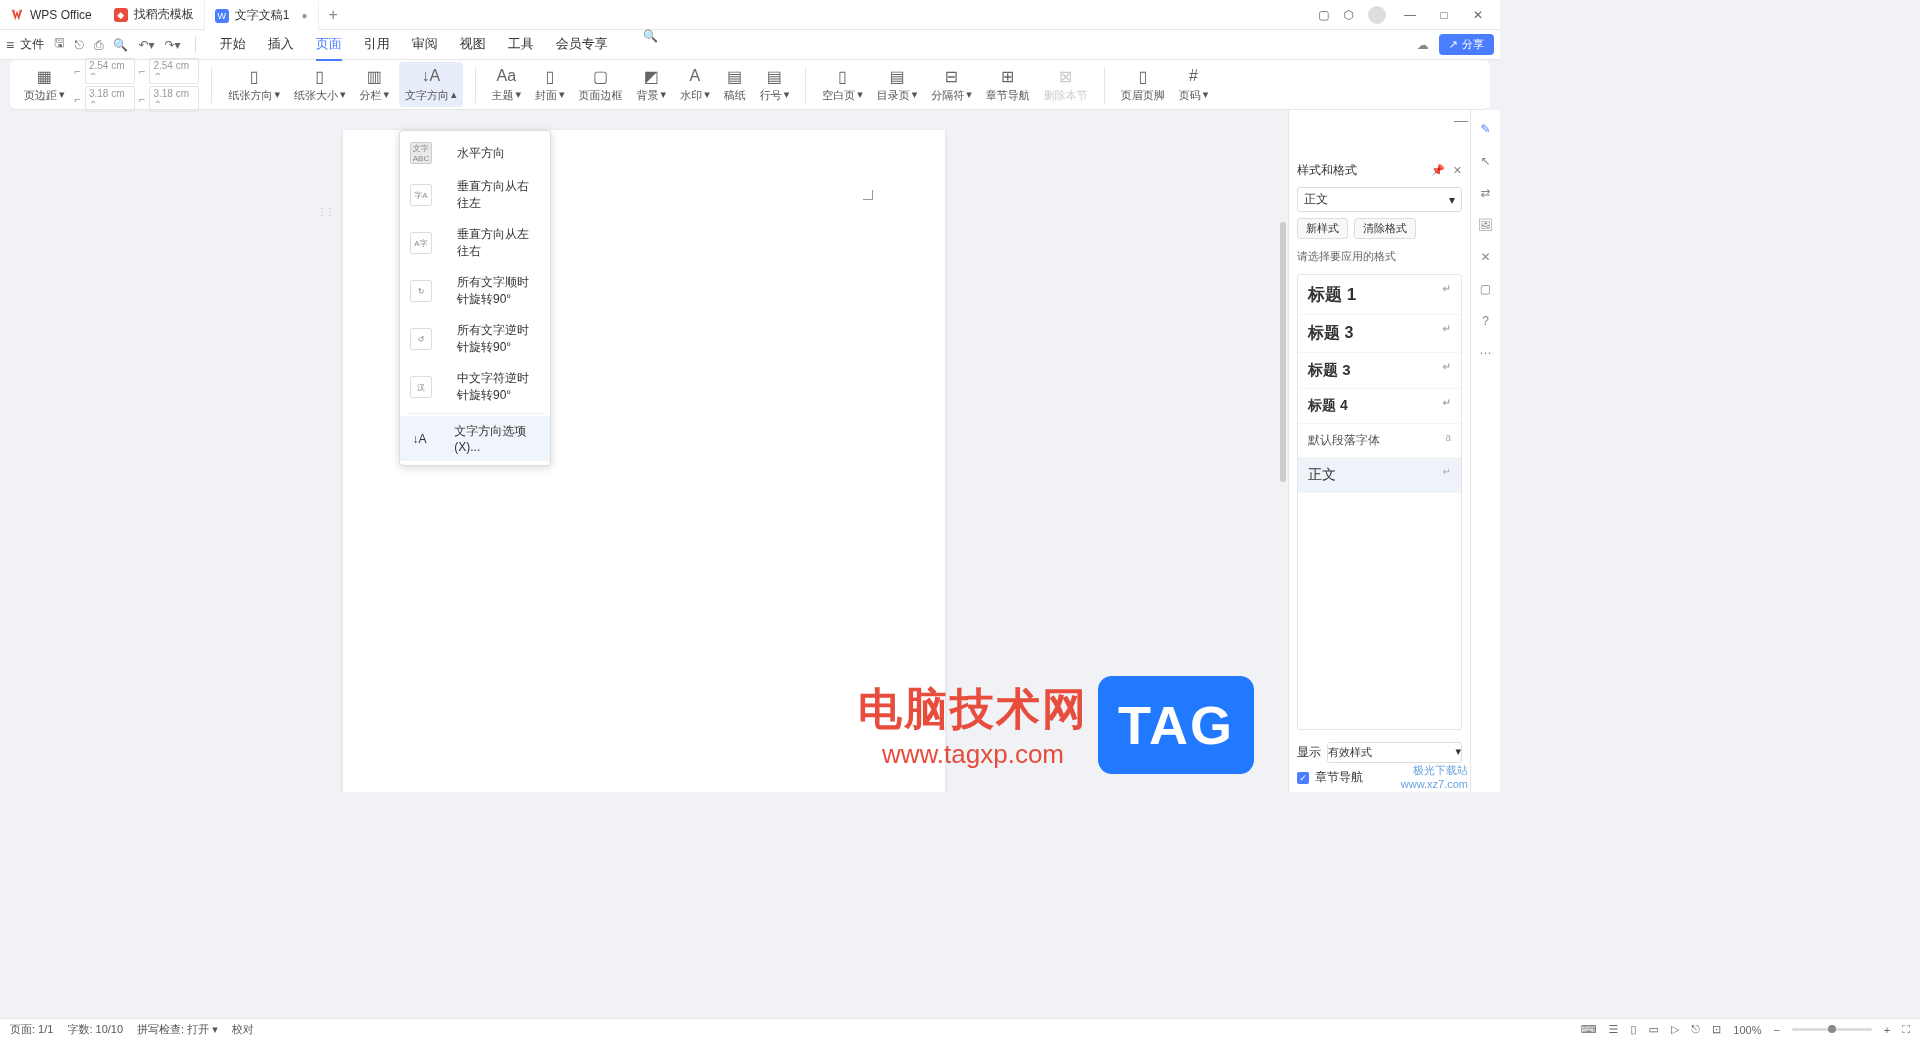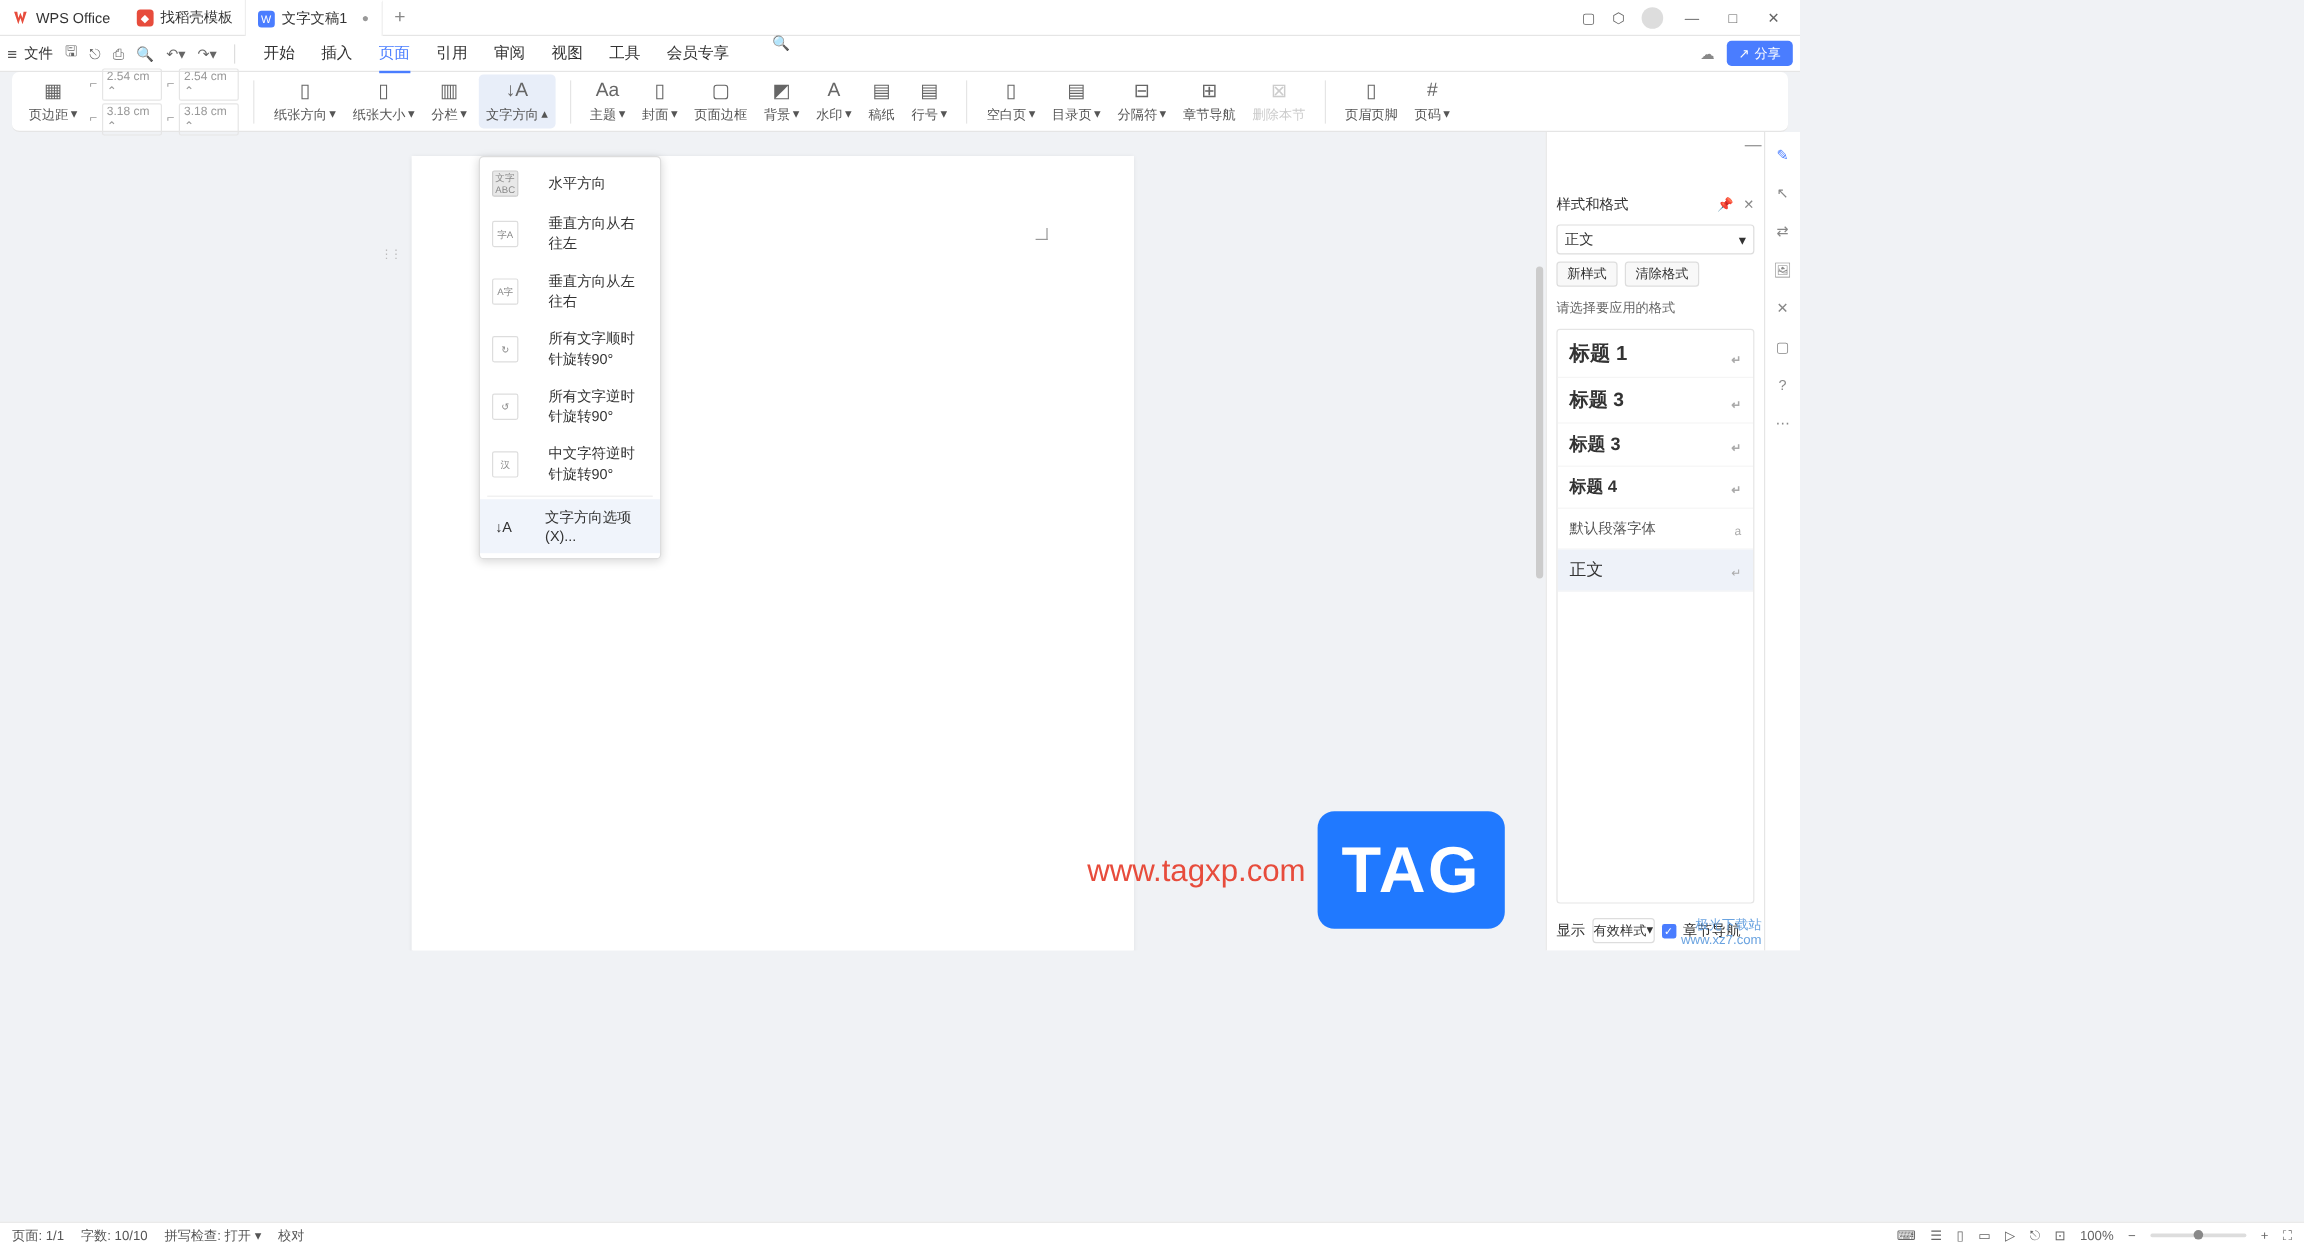--- a/index.html
+++ b/index.html
@@ -67,29 +67,29 @@
 .collapse-btn { position: absolute; right: 30px; top: 2px; width: 16px; height: 16px; color: #888; font-size: 14px; }
 
 .styles-panel { width: 182px; background: #fff; border-left: 1px solid #e5e5e5; display: flex; flex-direction: column; padding: 6px 8px; gap: 6px; }
 .panel-header { display: flex; align-items: center; justify-content: space-between; font-size: 12px; color: #333; padding: 2px 0; margin-top: 44px; }
 .panel-icons { display: flex; gap: 8px; color: #888; font-size: 11px; }
 .style-select { border: 1px solid #ddd; padding: 3px 6px; font-size: 12px; border-radius: 3px; display: flex; justify-content: space-between; align-items: center; }
 .style-buttons { display: flex; gap: 6px; }
 .style-btn { border: 1px solid #ddd; padding: 2px 8px; font-size: 11px; border-radius: 3px; background: #f8f8f8; }
 .style-hint { font-size: 11px; color: #666; padding: 4px 0; }
 .style-list { border: 1px solid #e5e5e5; border-radius: 3px; flex: 1; overflow: auto; }
-.style-item { padding: 8px 10px; display: flex; justify-content: space-between; align-items: flex-end; font-size: 14px; border-bottom: 1px solid #f5f5f5; }
+.style-item { padding: 8px 10px; display: flex; justify-content: space-between; align-items: flex-start; font-size: 14px; border-bottom: 1px solid #f5f5f5; }
 .style-item.selected { background: #eef2f9; }
 .style-item .ret { color: #aaa; font-size: 10px; }
 .style-item.h1 { font-weight: bold; font-size: 17px; }
 .style-item.h2 { font-weight: bold; font-size: 16px; }
 .style-item.h3 { font-weight: bold; font-size: 15px; }
 .style-item.h4 { font-weight: bold; font-size: 14px; }
 .style-item.small { font-size: 12px; color: #555; }
-.panel-footer { padding-top: 6px; font-size: 12px; display: flex; flex-direction: row; gap: 6px; }
+.panel-footer { padding-top: 6px; font-size: 12px; display: flex; flex-direction: column; gap: 6px; }
 .footer-row { display: flex; align-items: center; gap: 6px; }
 .footer-select { flex: 1; border: 1px solid #ddd; padding: 2px 0; font-size: 11px; border-radius: 3px; display: flex; justify-content: space-between; }
 .checkbox { width: 12px; height: 12px; background: #4a7dff; border-radius: 2px; color: #fff; font-size: 9px; display: flex; align-items: center; justify-content: center; }
 
 
 .watermark { position: absolute; bottom: 18px; right: 246px; z-index: 50; display: flex; align-items: center; gap: 10px; }
 .wm-text { display: flex; flex-direction: column; align-items: center; }
 .wm-line1 { font-size: 44px; font-weight: bold; color: #e74c3c; letter-spacing: 2px; }
 .wm-line2 { font-size: 26px; color: #e74c3c; }
 .wm-tag { background: #2079ff; color: #fff; font-size: 54px; font-weight: bold; padding: 18px 20px; border-radius: 14px; letter-spacing: 2px; }
@@ -377,20 +377,21 @@
     <span>⇄</span>
     <span>🖼</span>
     <span>✕</span>
     <span>▢</span>
     <span>?</span>
     <span>⋯</span>
   </div>
 
   <div class="watermark">
     <div class="wm-text">
+      <span class="wm-line1">电脑技术网</span>
       <span class="wm-line2">www.tagxp.com</span>
     </div>
     <div class="wm-tag">TAG</div>
   </div>
   <div class="wm-corner">
     <div>极光下载站</div>
     <div>www.xz7.com</div>
   </div>
 </div>
 

